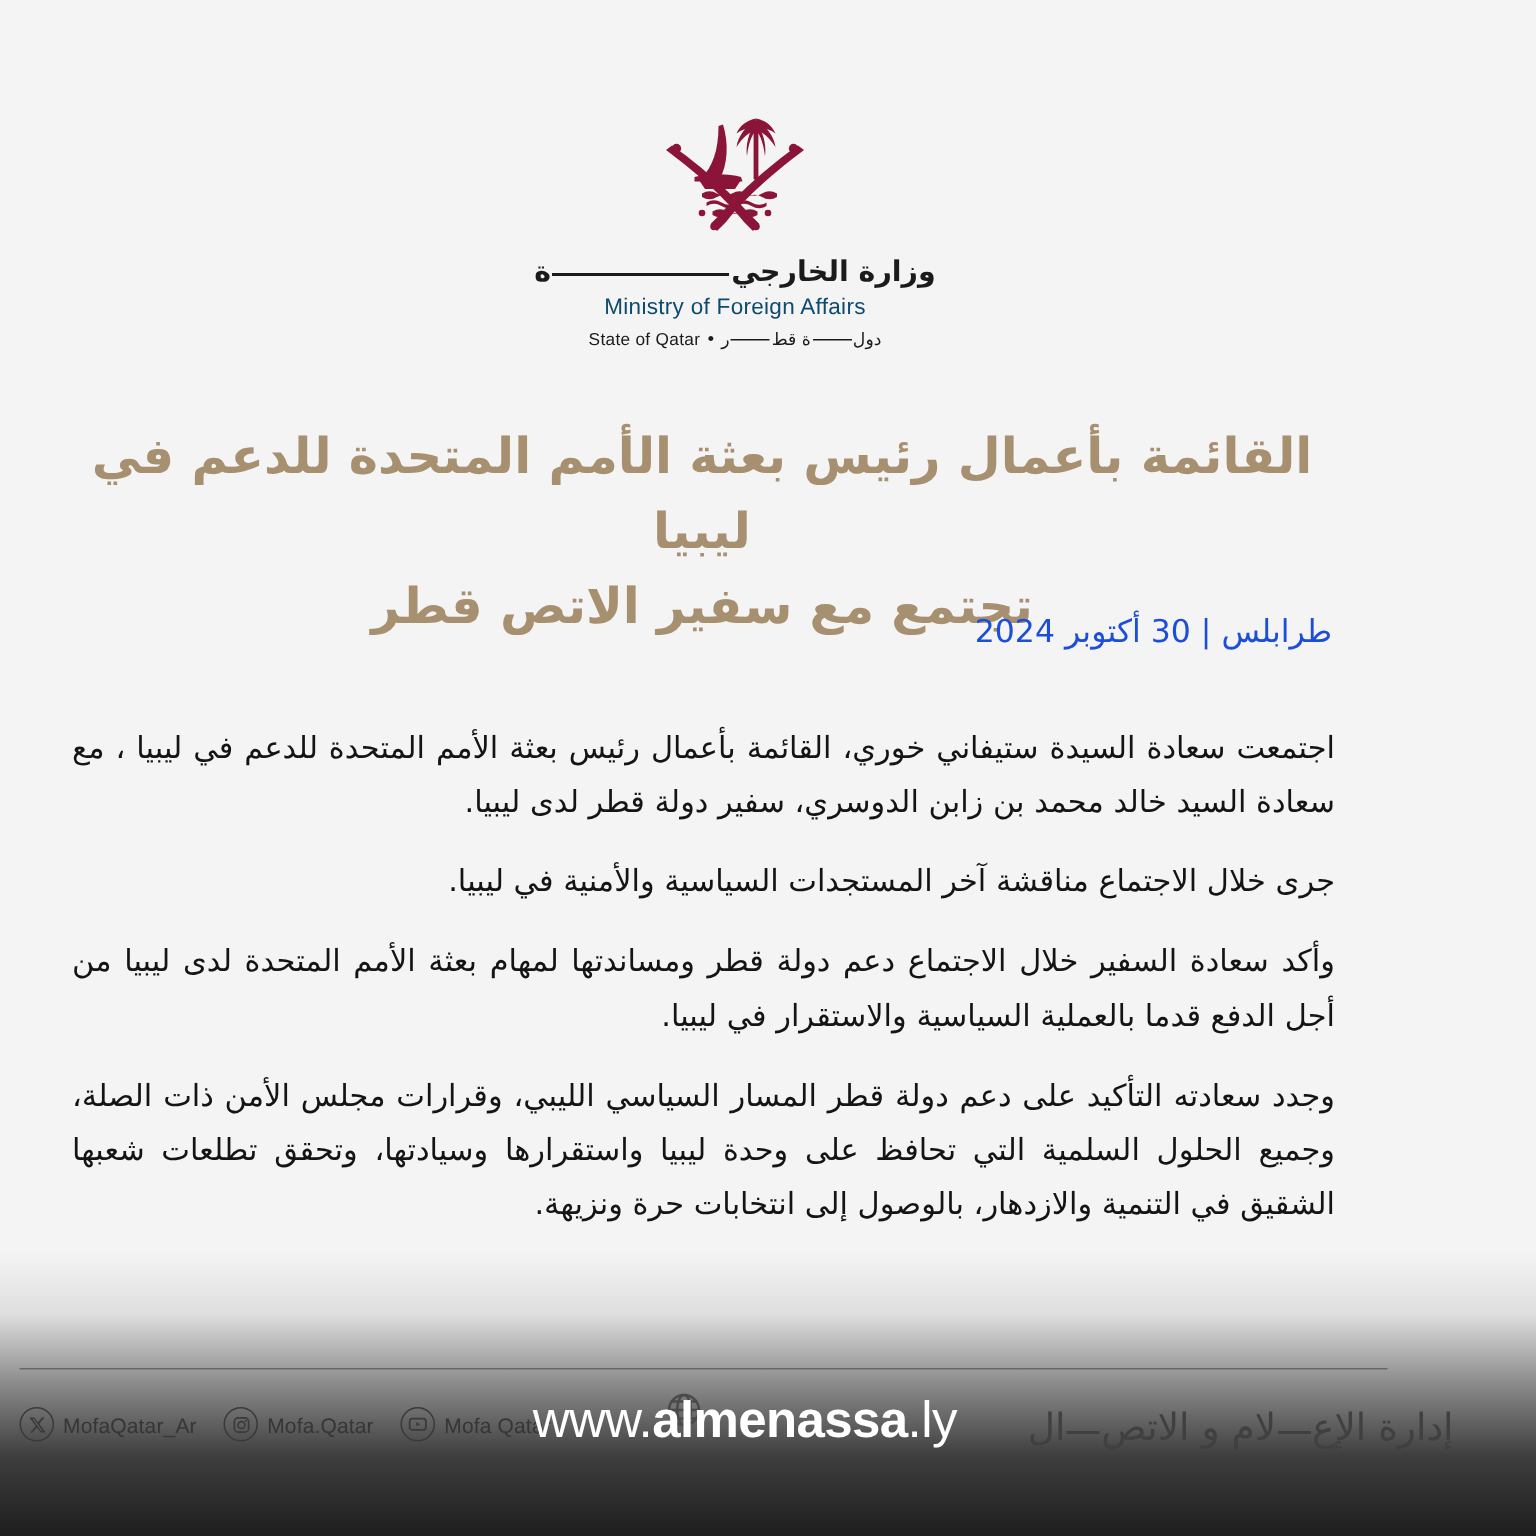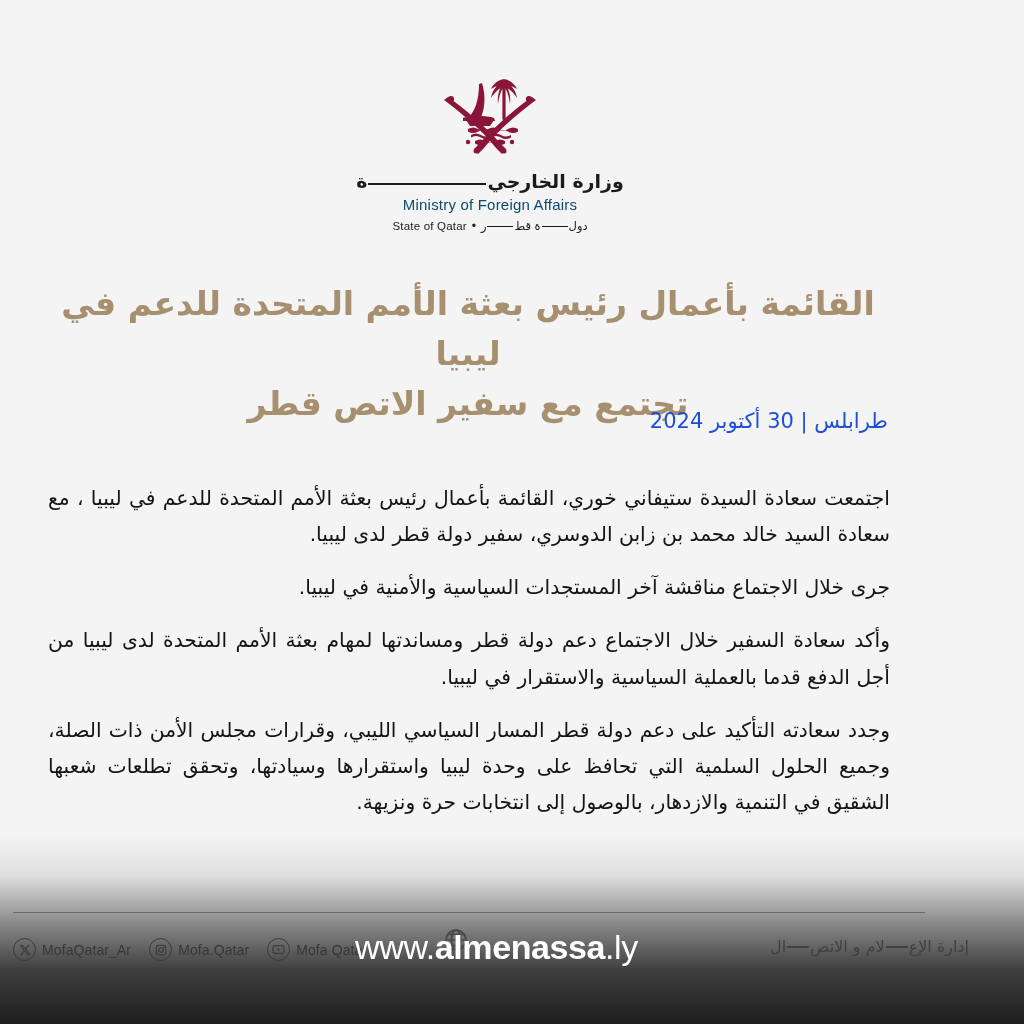--- a/index.html
+++ b/index.html
@@ -222,21 +222,21 @@
     height: 26px;
     color: #4a4a4a;
     z-index: 1;
   }
 
   .dept {
     position: absolute;
     top: 103px;
     right: 55px;
     direction: rtl;
-    font-size: 16px;
+    font-size: 25px;
     color: #404040;
     white-space: nowrap;
     letter-spacing: 0px;
   }
   .dept .kashida-d {
     display: inline-block;
     width: 22px;
     height: 1.6px;
     background: #404040;
     vertical-align: 4px;

